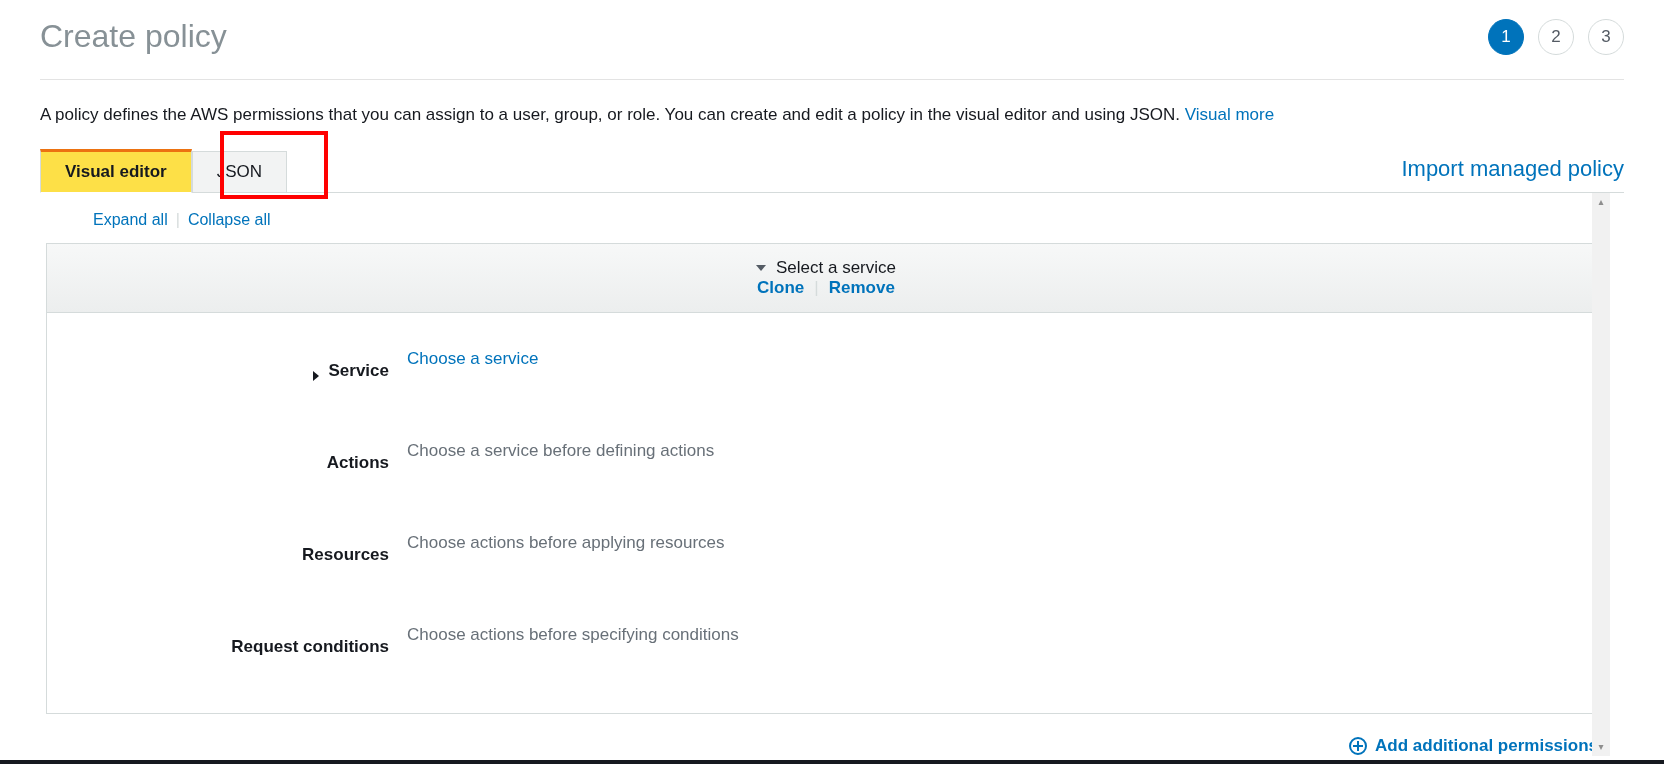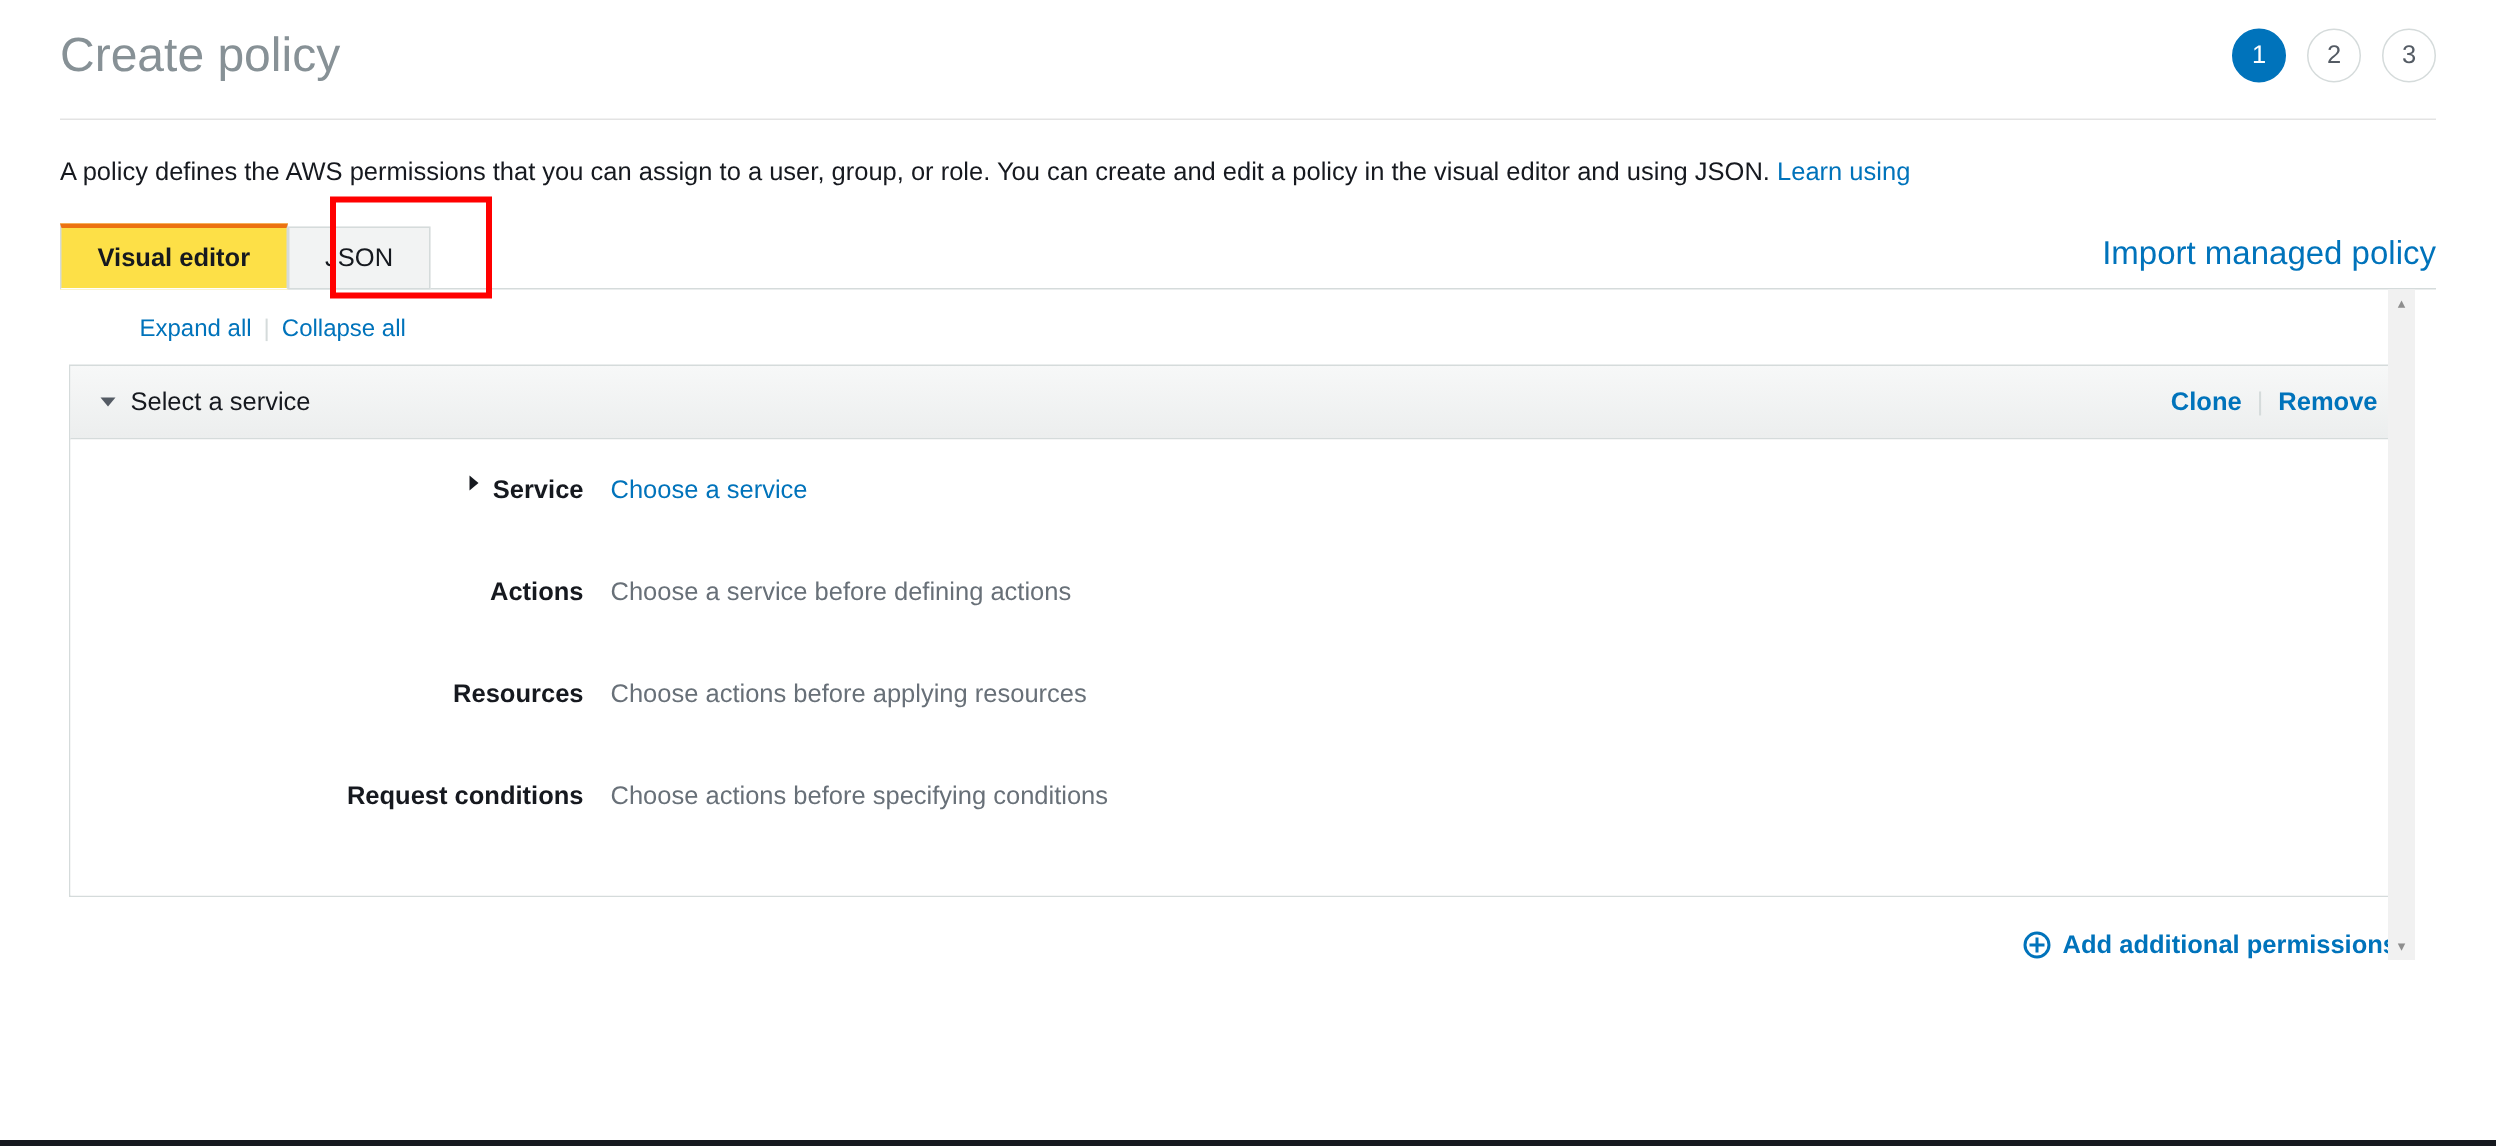--- a/index.html
+++ b/index.html
@@ -159,20 +159,21 @@
     border: 1px solid #d5dbdb;
     margin: 0 0 0 6px;
   }
   .panel-header {
     background: linear-gradient(#f7f8f8, #eceeee);
     border-bottom: 1px solid #d5dbdb;
     padding: 14px 20px;
     display: flex;
     align-items: center;
     justify-content: space-between;
+    flex-direction: column;
   }
   .panel-header-left {
     display: flex;
     align-items: center;
     gap: 10px;
     font-size: 17px;
   }
   .caret-down {
     width: 0; height: 0;
     border-left: 5px solid transparent;
@@ -207,24 +208,25 @@
   }
   .row {
     display: flex;
     align-items: center;
     margin-bottom: 48px;
   }
   .row:last-child { margin-bottom: 16px; }
   .row-label-wrap {
     width: 340px;
     display: flex;
-    align-items: flex-start;
+    align-items: flex-end;
     justify-content: flex-end;
     gap: 10px;
     padding-right: 18px;
+    margin-top: 24px;
   }
   .row-label {
     font-weight: 700;
     font-size: 17px;
     color: #16191f;
   }
   .row-value {
     font-size: 17px;
   }
   .row-value.link { color: #0073bb; cursor: pointer; }
@@ -279,21 +281,21 @@
   <div class="header-row">
     <div class="page-title">Create policy</div>
     <div class="steps">
       <div class="step active">1</div>
       <div class="step">2</div>
       <div class="step">3</div>
     </div>
   </div>
 
   <div class="intro">
-    <span>A policy defines the AWS permissions that you can assign to a user, group, or role. You can create and edit a policy in the visual editor and using JSON. </span><span class="link">Learn using</span>
+    <span>A policy defines the AWS permissions that you can assign to a user, group, or role. You can create and edit a policy in the visual editor and using JSON. </span><span class="link">Visual more</span>
   </div>
 
   <div class="tabs-container">
     <div class="tabs-row">
       <div class="tabs-left">
         <div class="tab active">Visual editor</div>
         <div class="tab json">JSON</div>
       </div>
       <div class="import-link">Import managed policy</div>
     </div>

